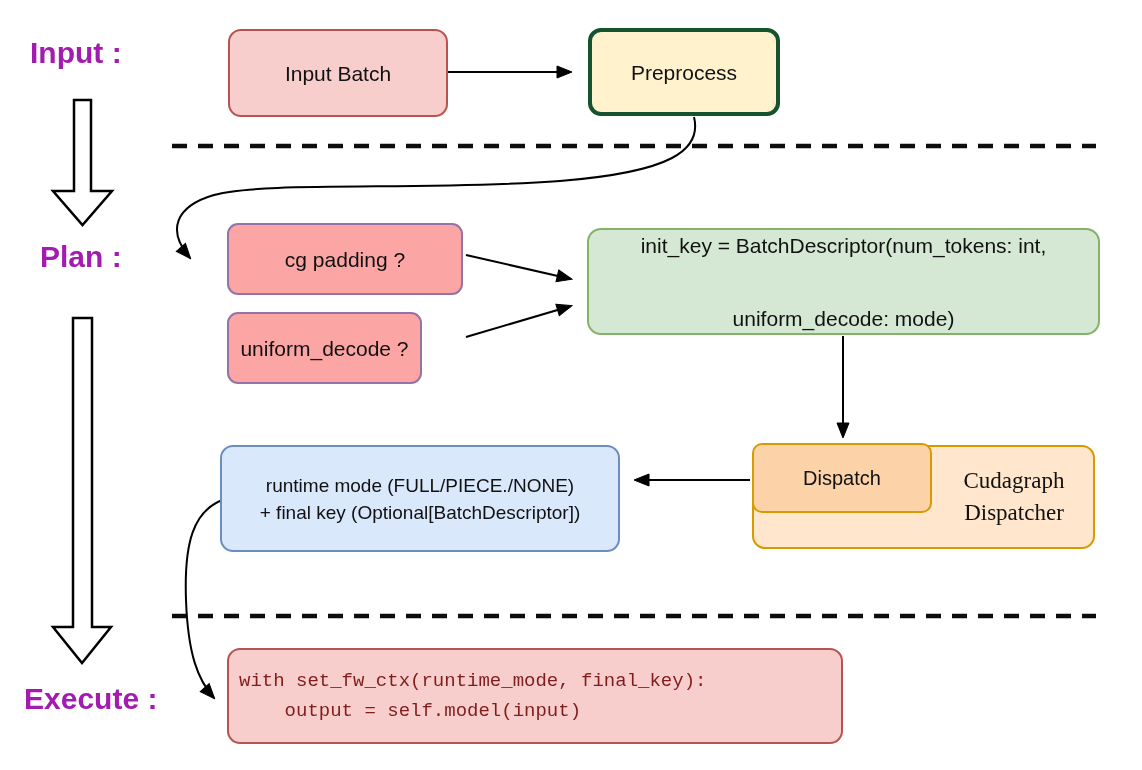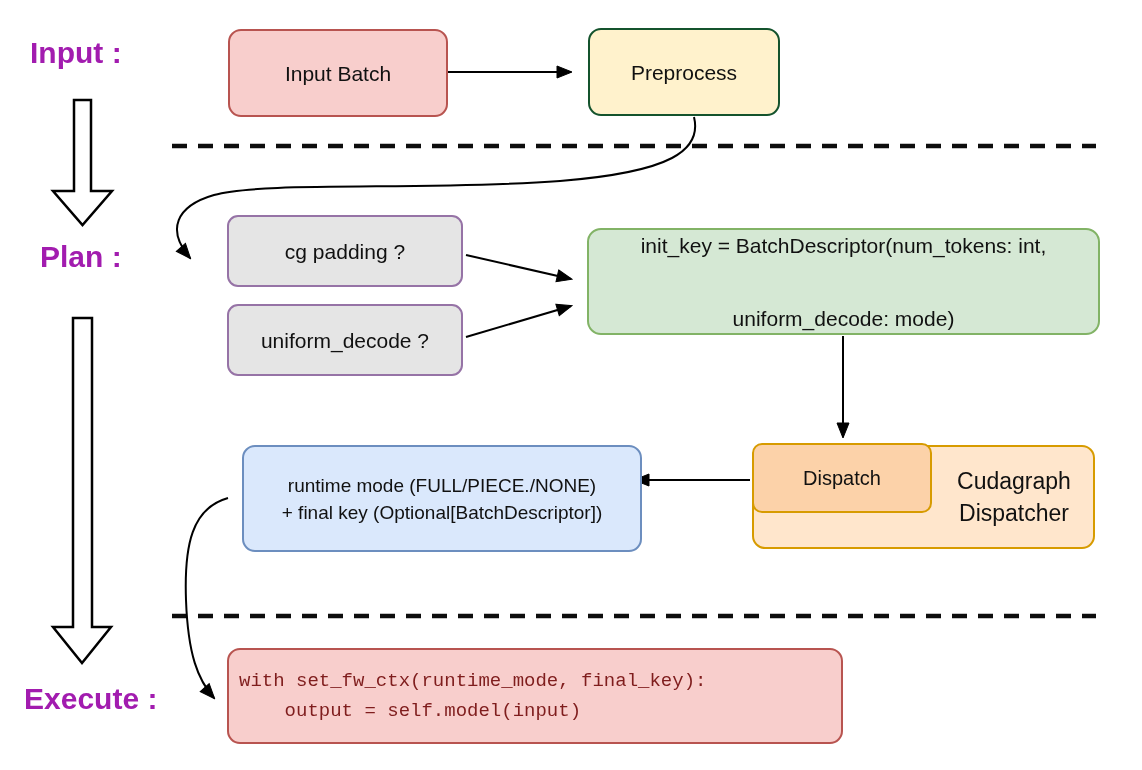--- a/index.html
+++ b/index.html
@@ -30,40 +30,40 @@
     display: flex;
     align-items: center;
     justify-content: center;
     flex-direction: column;
     text-align: center;
     color: #111111;
     font-size: 21px;
     line-height: 29px;
   }
   .node-red    { background: #f8cecc; border: 2px solid #b85450; border-radius: 13px; }
-  .node-yellow { background: #fff2cc; border: 2px solid #14532d; border-radius: 13px; }
-  .node-purple { background: #e5e5e5; border: 2px solid #9673a6; border-radius: 11px; }
+  .node-yellow { background: #fff2cc; border: 4px solid #14532d; border-radius: 13px; }
+  .node-purple { background: #fca5a5; border: 2px solid #9673a6; border-radius: 11px; margin-top: 8px; }
   .node-green  { background: #d5e8d4; border: 2px solid #82b366; border-radius: 14px; gap: 44px; }
   .node-blue   { background: #dae8fc; border: 2px solid #6c8ebf; border-radius: 13px; }
   .node-orange-outer { background: #ffe6cc; border: 2px solid #d79b00; border-radius: 13px; }
   .node-orange-inner { background: #fcd2a9; border: 2px solid #d79b00; border-radius: 10px; }
 
   #input-batch    { left: 212px; top: 29px;  width: 220px; height: 88px; margin-left: 16px; }
   #preprocess     { left: 588px; top: 28px;  width: 192px; height: 88px; }
   #cg-padding     { left: 227px; top: 215px; width: 236px; height: 72px; }
-  #uniform-decode { left: 227px; top: 304px; width: 236px; height: 72px; }
+  #uniform-decode { left: 227px; top: 304px; width: 195px; height: 72px; }
   #init-key       { left: 587px; top: 228px; width: 513px; height: 107px; font-size: 21px; }
-  #cudagraph-dispatcher { left: 752px; top: 445px; width: 343px; height: 104px; }
+  #cudagraph-dispatcher { left: 752px; top: 445px; width: 343px; height: 104px; font-family: Liberation Serif, serif; }
   #cudagraph-label-block {
     position: absolute; left: 185px; top: 0; right: 4px; bottom: 0;
     display: flex; flex-direction: column; align-items: center; justify-content: center;
     font-size: 23px; line-height: 32px;
   }
   #dispatch       { left: 752px; top: 443px; width: 180px; height: 70px; font-size: 20px; z-index: 2; }
-  #runtime-mode   { left: 242px; top: 445px; width: 400px; height: 107px; font-size: 19px; line-height: 27px; }
+  #runtime-mode   { left: 220px; top: 445px; width: 400px; height: 107px; font-size: 19px; line-height: 27px; }
   #execute-code   {
     left: 227px; top: 648px; width: 616px; height: 96px;
     align-items: flex-start; justify-content: center;
     font-family: "Liberation Mono", "DejaVu Sans Mono", monospace;
     font-size: 19px; line-height: 30px; color: #7f1d1d;
     padding-left: 10px; text-align: left;
   }
   .code-line { white-space: pre; }
   .nowrap { white-space: nowrap; }
 </style>

